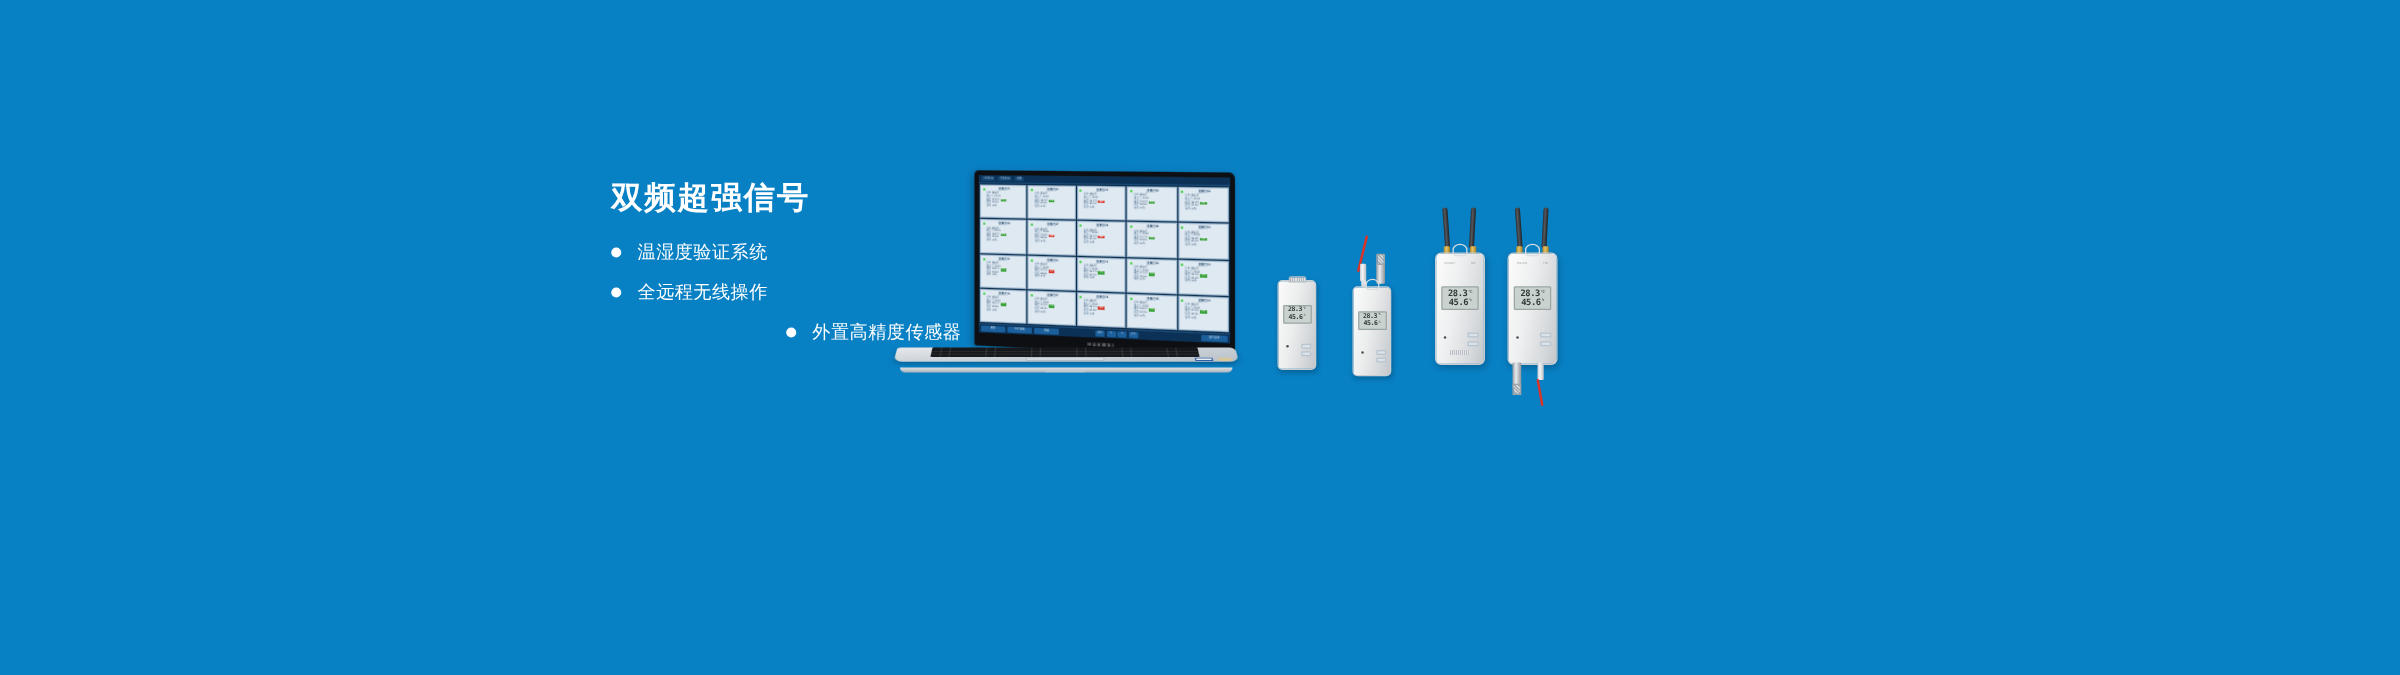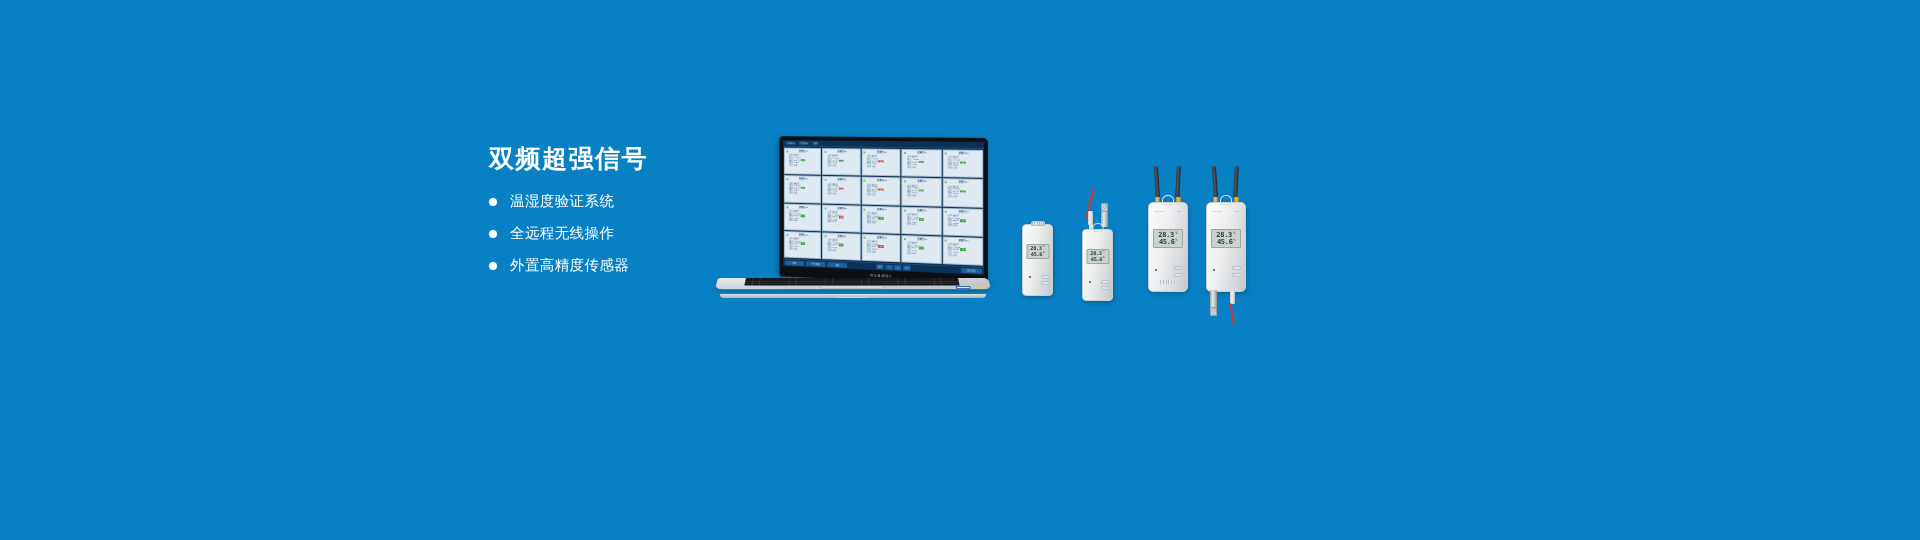--- a/index.html
+++ b/index.html
@@ -26,21 +26,21 @@
   .copy .sub{
     font-size:14.5px; font-weight:normal; letter-spacing:.4px;
     color:#f2f8fc; margin-bottom:22px;
   }
   .bullets{ list-style:none; }
   .bullets li{
     display:flex; align-items:center;
     font-size:14.5px; color:#ffffff; letter-spacing:.4px;
     margin-bottom:13px;
   }
-  .bullets li:last-child{ margin-bottom:0; }
+  .bullets li:last-child{ margin-bottom:0;justify-content:center; }
   .dot{
     width:8px; height:8px; border-radius:50%;
     background:#ffffff; margin-right:13px; flex:none;
   }
 
   
   .laptop{
     position:absolute; left:718px; top:138px;
     width:270px; height:160px;
   }

